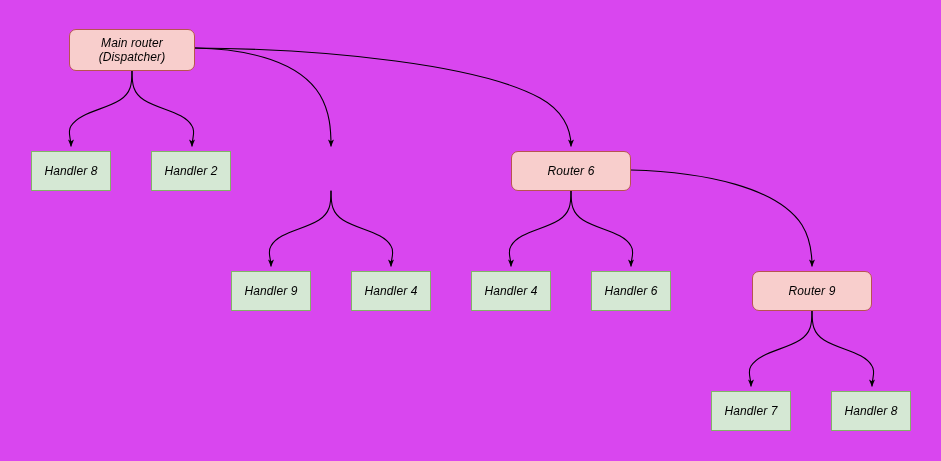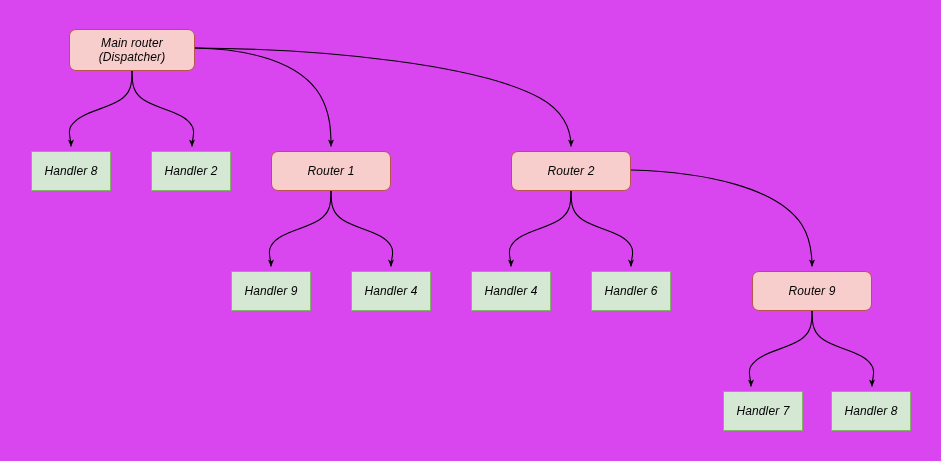--- a/index.html
+++ b/index.html
@@ -98,26 +98,23 @@
   </div>
 
   <div class="node node-handler" style="left:31px; top:151px; width:80px; height:40px;">
     <span class="node-label">Handler 8</span>
   </div>
 
   <div class="node node-handler" style="left:151px; top:151px; width:80px; height:40px;">
     <span class="node-label">Handler 2</span>
   </div>
 
-  <div class="node node-router" style="left:271px; top:151px; width:120px; height:40px;">
-    <span class="node-label">Router 1</span>
-  </div>
 
   <div class="node node-router" style="left:511px; top:151px; width:120px; height:40px;">
-    <span class="node-label">Router 2</span>
+    <span class="node-label">Router 6</span>
   </div>
 
   <div class="node node-handler" style="left:231px; top:271px; width:80px; height:40px;">
     <span class="node-label">Handler 9</span>
   </div>
 
   <div class="node node-handler" style="left:351px; top:271px; width:80px; height:40px;">
     <span class="node-label">Handler 4</span>
   </div>
 
@@ -126,21 +123,21 @@
   </div>
 
   <div class="node node-handler" style="left:591px; top:271px; width:80px; height:40px;">
     <span class="node-label">Handler 6</span>
   </div>
 
   <div class="node node-router" style="left:752px; top:271px; width:120px; height:40px;">
     <span class="node-label">Router 9</span>
   </div>
 
-  <div class="node node-handler" style="left:711px; top:391px; width:80px; height:40px;margin-left:12px;">
+  <div class="node node-handler" style="left:711px; top:391px; width:80px; height:40px;">
     <span class="node-label">Handler 7</span>
   </div>
 
   <div class="node node-handler" style="left:831px; top:391px; width:80px; height:40px;">
     <span class="node-label">Handler 8</span>
   </div>
 
 </div>
 
 </body></html>

